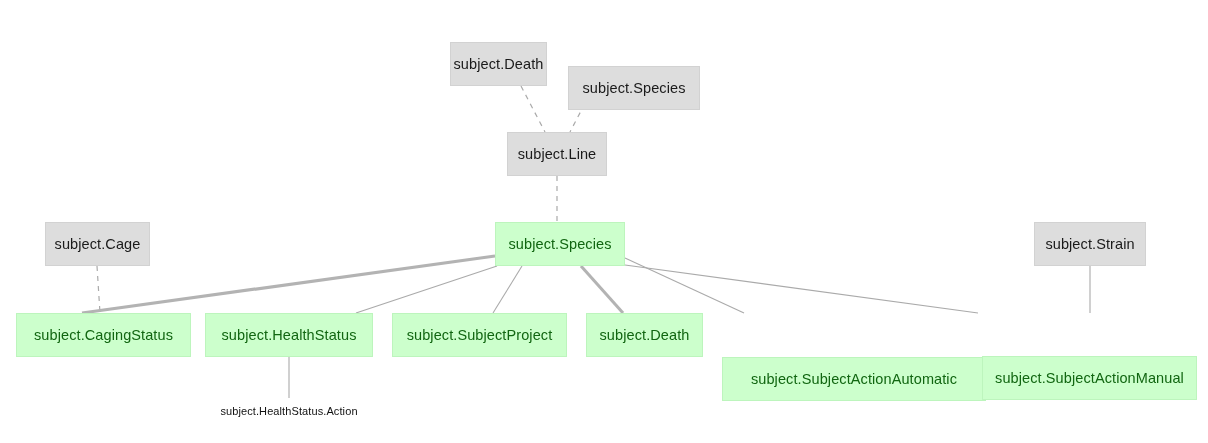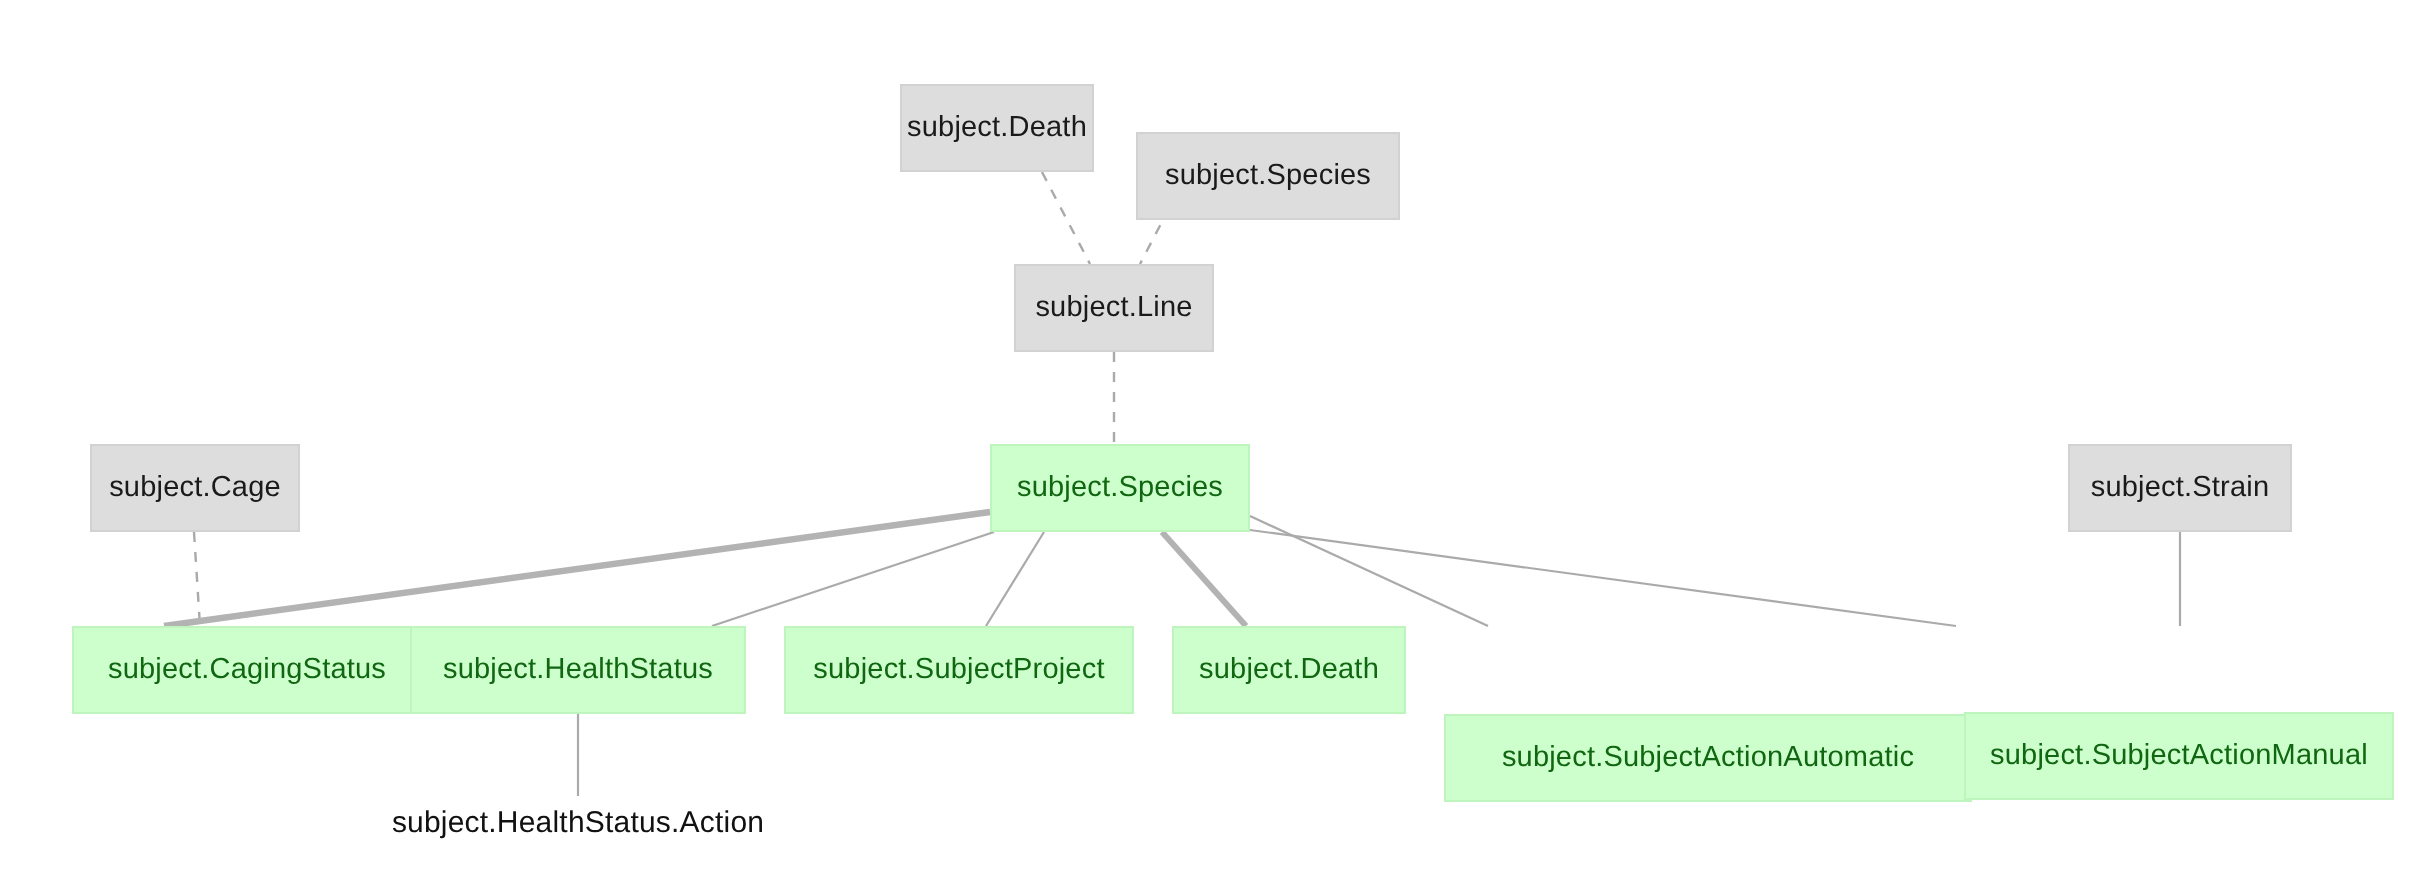--- a/index.html
+++ b/index.html
@@ -43,21 +43,21 @@
   }
   .node.green {
     background: #ccffcc;
     border: 1px solid #bdf5bd;
     color: #116611;
   }
   .node.plain {
     background: transparent;
     border: none;
     color: #111111;
-    font-size: 15px;
+    font-size: 11px;
   }
 </style>
 </head>
 <body>
 
 <div id="canvas">
   <svg id="edge-layer" width="1208" height="443" viewBox="0 0 1208 443">
       <line x1="521" y1="86" x2="545" y2="132" stroke="#aaaaaa" stroke-width="1.2" stroke-linecap="butt" stroke-dasharray="5,5"></line>
       <line x1="594" y1="86" x2="570" y2="132" stroke="#aaaaaa" stroke-width="1.2" stroke-linecap="butt" stroke-dasharray="5,5"></line>
       <line x1="557" y1="176" x2="557" y2="222" stroke="#aaaaaa" stroke-width="1.2" stroke-linecap="butt" stroke-dasharray="5,5"></line>
@@ -71,21 +71,21 @@
       <line x1="1090" y1="266" x2="1090" y2="313" stroke="#aaaaaa" stroke-width="1.1" stroke-linecap="butt"></line>
       <line x1="289" y1="357" x2="289" y2="398" stroke="#aaaaaa" stroke-width="1.1" stroke-linecap="butt"></line>
     </svg>
   <div id="node-layer">
       <div class="node gray" style="left: 450px; top: 42px; width: 97px; height: 44px;">subject.Death</div>
       <div class="node gray" style="left: 568px; top: 42px; width: 132px; height: 44px; margin-top: 24px;">subject.Species</div>
       <div class="node gray" style="left: 507px; top: 132px; width: 100px; height: 44px;">subject.Line</div>
       <div class="node gray" style="left: 45px; top: 222px; width: 105px; height: 44px; text-align: center;">subject.Cage</div>
       <div class="node green" style="left: 495px; top: 222px; width: 130px; height: 44px;">subject.Species</div>
       <div class="node gray" style="left: 1034px; top: 222px; width: 112px; height: 44px;">subject.Strain</div>
-      <div class="node green" style="left: 16px; top: 313px; width: 175px; height: 44px; margin-left: 20px;">subject.CagingStatus</div>
+      <div class="node green" style="left: 16px; top: 313px; width: 175px; height: 44px;">subject.CagingStatus</div>
       <div class="node green" style="left: 205px; top: 313px; width: 168px; height: 44px;">subject.HealthStatus</div>
       <div class="node green" style="left: 392px; top: 313px; width: 175px; height: 44px;">subject.SubjectProject</div>
       <div class="node green" style="left: 586px; top: 313px; width: 117px; height: 44px;">subject.Death</div>
       <div class="node green" style="left: 722px; top: 313px; width: 264px; height: 44px; margin-top: 44px;">subject.SubjectActionAutomatic</div>
       <div class="node green" style="left: 982px; top: 313px; width: 215px; height: 44px; margin-top: 43px;">subject.SubjectActionManual</div>
       <div class="node plain" style="left: 205px; top: 402px; width: 168px; height: 18px;">subject.HealthStatus.Action</div>
     </div>
 </div>
 
 </body></html>

